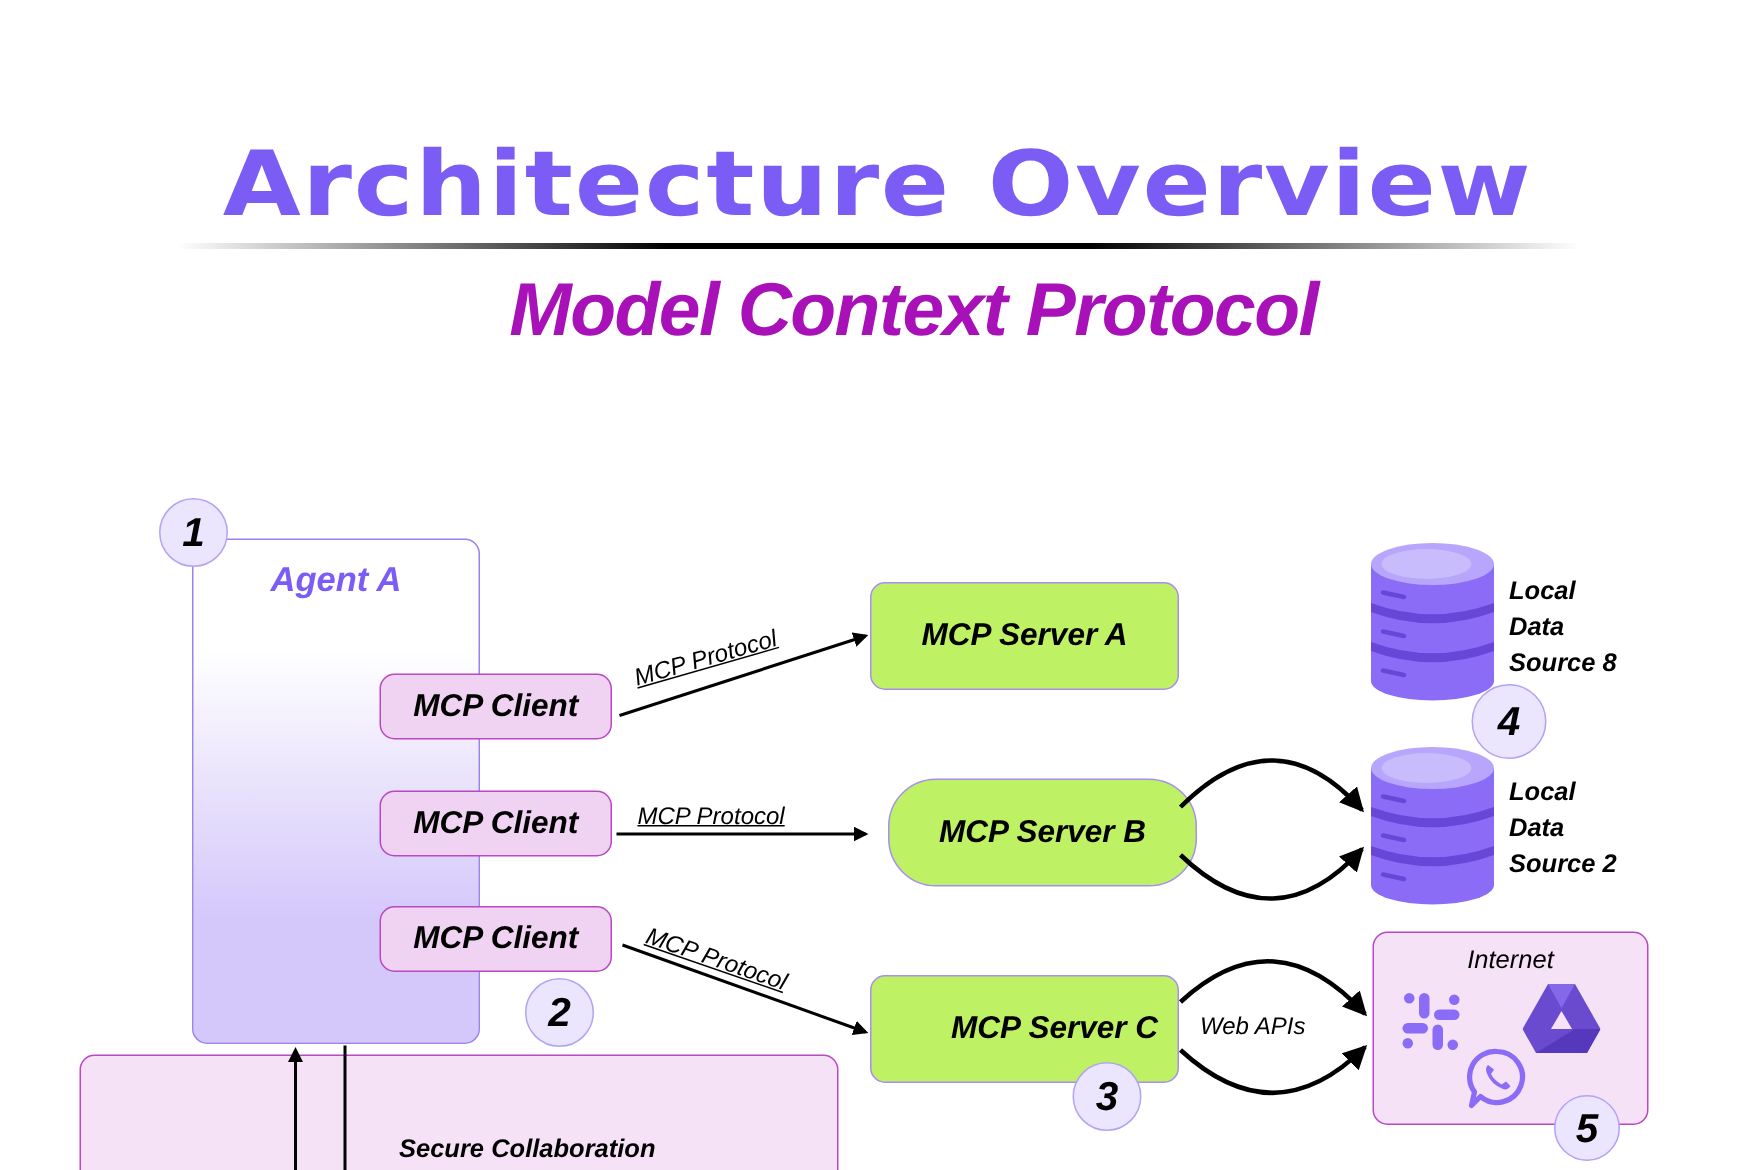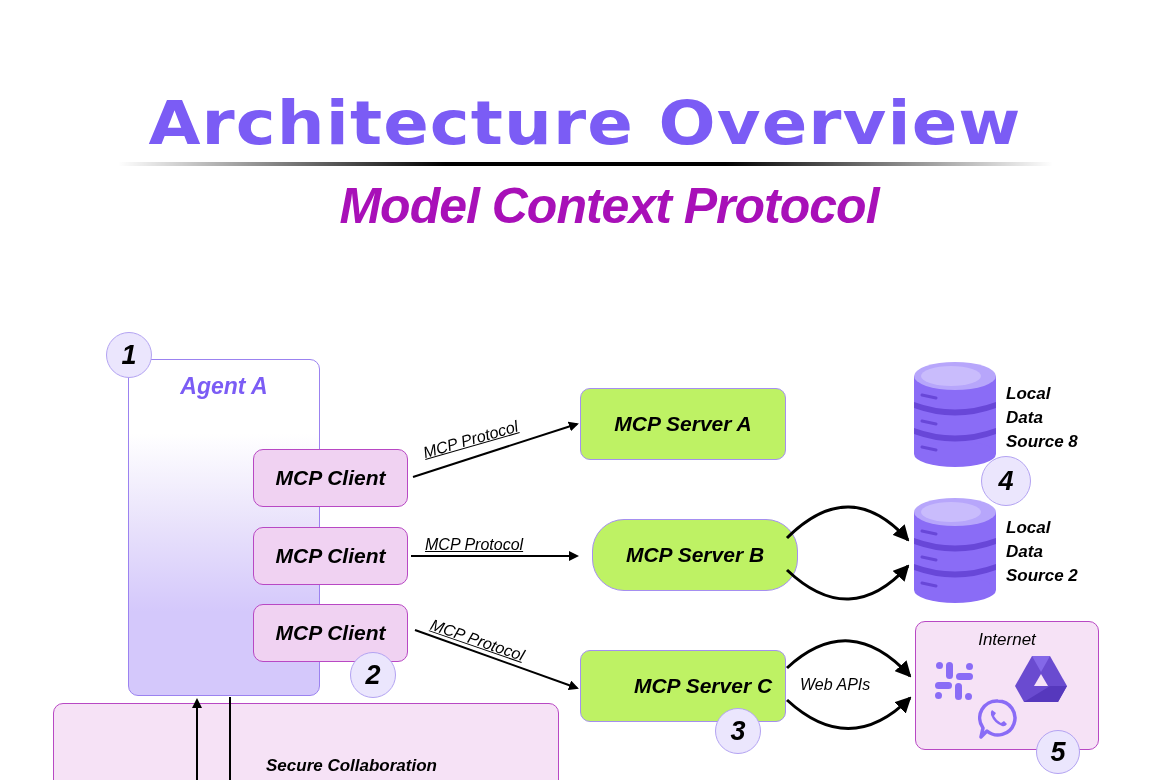--- a/index.html
+++ b/index.html
@@ -11,21 +11,21 @@
   .divider { position:absolute; left:118px; top:162px; width:935px; height:4px;
              background:linear-gradient(to right, rgba(0,0,0,0), #000 35%, #000 65%, rgba(0,0,0,0)); }
   .subtitle { position:absolute; left:0; width:1170px; top:178px; text-align:center;
               font-family:"Liberation Sans", sans-serif; font-weight:bold; font-style:italic;
               font-size:50px; color:#a810b8; line-height:56px; letter-spacing:-1px;margin-left:24px; }
   .box { position:absolute; border-radius:10px; box-sizing:border-box; }
   .host { left:128px; top:359px; width:192px; height:337px; border:1.5px solid #9b82f0;
           background:linear-gradient(to bottom, #ffffff 0%, #ffffff 22%, #e8e1fb 50%, #d4c8fb 75%, #d4c8fb 100%); }
   .host-label { position:absolute; left:0; right:0; top:12px; text-align:center; font-weight:bold;
                 font-style:italic; color:#7b5cf5; font-size:23px; line-height:28px; }
-  .client { width:155px; height:58px; background:#f0d2f2; border:1.5px solid #b848c4;
+  .client { width:155px; height:44px; background:#f0d2f2; border:1.5px solid #b848c4;
             display:flex; align-items:center; justify-content:center; font-weight:bold; font-style:italic;
             font-size:21px; color:#000; }
   .server { width:206px; height:72px; background:#bef264; border:1.5px solid #a58ff0;
             display:flex; align-items:center; justify-content:center; font-weight:bold; font-style:italic;
             font-size:21px; color:#000; }
   .badge { position:absolute; width:46px; height:46px; border-radius:50%; background:#ebe6fd;
            border:1.5px solid #b3a3f2; box-sizing:border-box; display:flex; align-items:center;
            justify-content:center; font-weight:bold; font-style:italic; font-size:27px; color:#000; }
   .collab { left:53px; top:703px; width:506px; height:100px; background:#f6e2f6; border:1.5px solid #b848c4; }
   .collab-label { position:absolute; left:212px; top:52px; font-weight:bold; font-style:italic;

